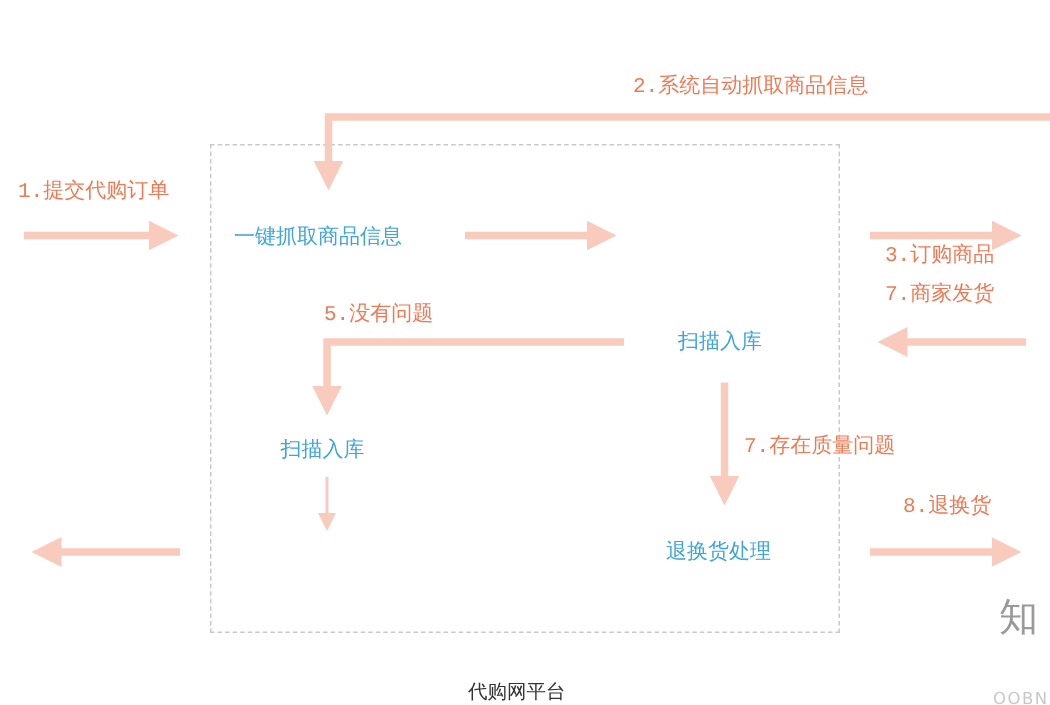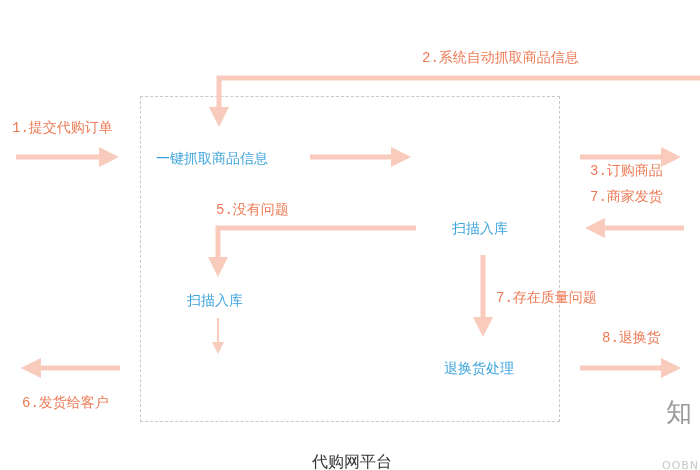--- a/index.html
+++ b/index.html
@@ -41,21 +41,21 @@
     }
     .step {
       color: #ee7a55;
       font-family: Liberation Mono, monospace;
     }
     .node {
       color: #3ea4dc;
     }
     .caption {
       color: #333333;
-      font-size: 16px;
+      font-size: 13px;
     }
     .watermark {
       color: #9a9a9a;
       font-size: 26px;
       font-family: "DejaVu Serif", serif;
     }
     .watermark-sub {
       color: #c8c8c8;
       font-size: 11px;
       letter-spacing: 1px;
@@ -117,21 +117,20 @@
     <g>
       <line x1="580" y1="368" x2="672" y2="368" stroke="#f8cbbd" stroke-width="5" marker-end="url(#ah)"></line>
     </g>
   </svg>
 
   <div class="label step" style="left:12px; top:120px;">1.提交代购订单</div>
   <div class="label step" style="left:422px; top:50px;">2.系统自动抓取商品信息</div>
   <div class="label step" style="left:590px; top:120px;margin-top:43px;">3.订购商品</div>
   <div class="label step" style="left:590px; top:189px;">7.商家发货</div>
   <div class="label step" style="left:216px; top:202px;">5.没有问题</div>
-  <div class="label step" style="left:22px; top:395px;">6.发货给客户</div>
   <div class="label step" style="left:496px; top:290px;">7.存在质量问题</div>
   <div class="label step" style="left:602px; top:330px;">8.退换货</div>
 
   <div class="label node" style="left:156px; top:150px;">一键抓取商品信息</div>
   <div class="label node" style="left:452px; top:220px;">扫描入库</div>
   <div class="label node" style="left:187px; top:292px;">扫描入库</div>
   <div class="label node" style="left:444px; top:360px;">退换货处理</div>
 
   <div class="label caption" style="left:312px; top:454px;">代购网平台</div>
 

